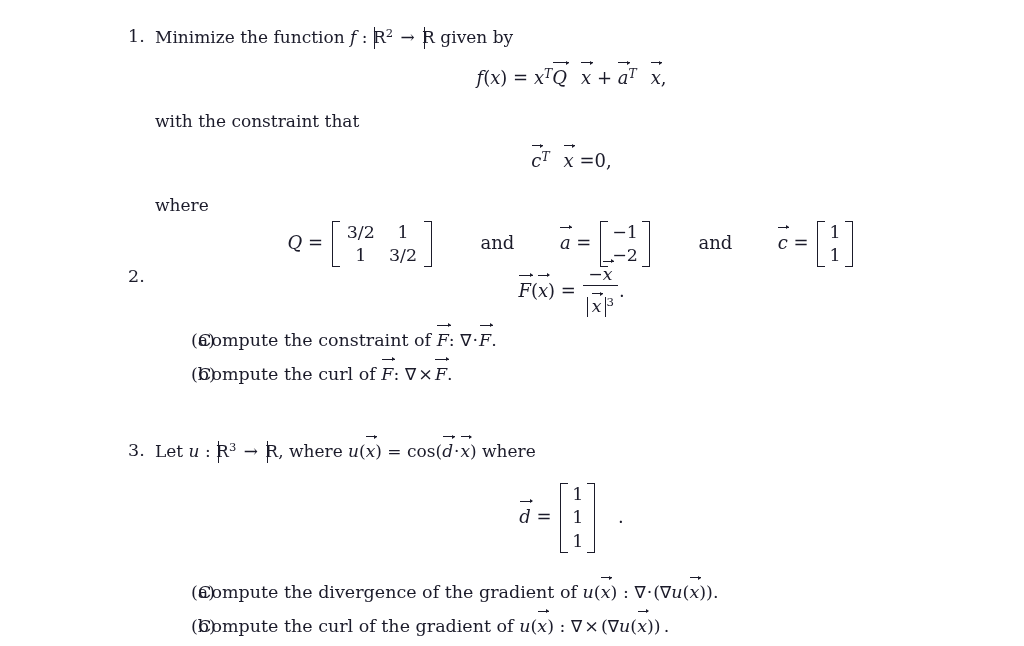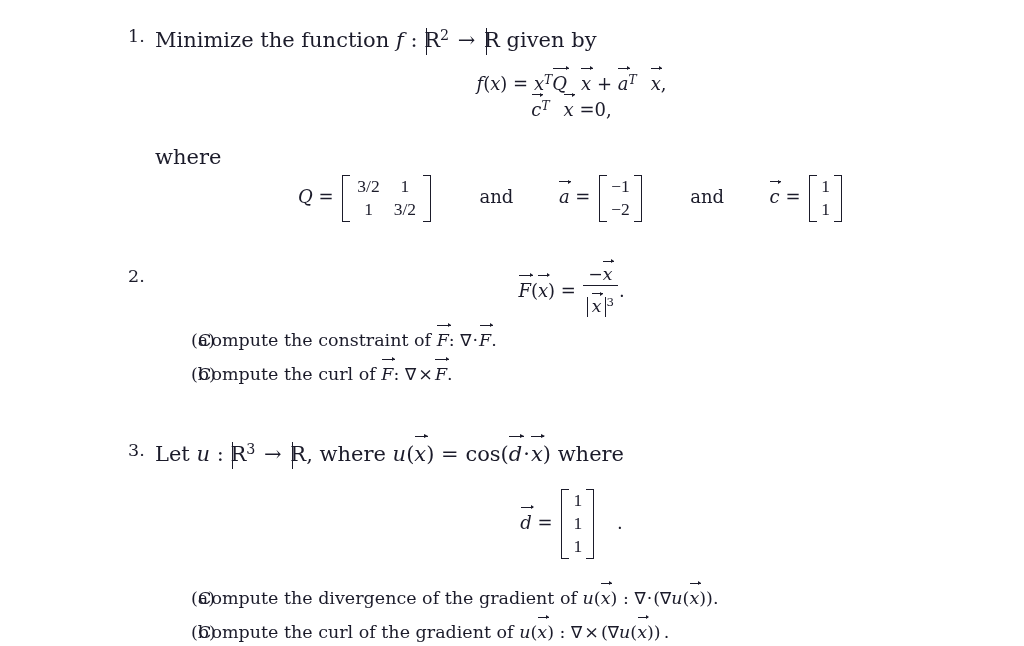--- a/index.html
+++ b/index.html
@@ -51,21 +51,21 @@
     margin-top: 11px;
     font-size: 17.5px;
     line-height: 1.3;
   }
   .sub-item .sub-label {
     position: absolute;
     left: 36px;
     top: 0;
   }
 
-  .textline { font-size: 21px; }
+  .textline { font-size: 17px; }
 
   
   .math {
     font-family: "DejaVu Serif", "Liberation Serif", serif;
     font-style: italic;
   }
   .op { font-style: normal; }
 
   .eq-center {
     text-align: center;
@@ -185,21 +185,20 @@
     border-collapse: collapse;
     margin: 0;
   }
   .matrix td {
     text-align: center;
     padding: 1px 7px;
     font-size: 17.5px;
     font-style: normal;
     line-height: 1.22;
     white-space: nowrap;
-    font-family: Liberation Serif, serif;
   }
   .matrix.tight td { padding: 1px 4px; }
 
   
   .norm {
     display: inline-block;
     position: relative;
     padding: 0 5px;
   }
   .norm::before, .norm::after {
@@ -238,22 +237,23 @@
       </div>
 
       <div class="eq-center" style="margin-top:17px;">
         <span class="math">f</span><span class="op">(</span><span class="math">x</span><span class="op">)</span>
         <span class="op">=</span>
         <span class="nw"><span class="math">x</span><sup class="expT">T</sup><span class="vec">Q</span><span class="sp-sm"></span><span class="vec">x</span></span>
         <span class="op">+</span>
         <span class="nw"><span class="vec">a</span><sup class="expT">T</sup><span class="sp-sm"></span><span class="vec">x</span><span class="op">,</span></span>
       </div>
 
-
-      <div class="eq-center" style="margin-top:2px;">
+      <div class="textline" style="margin-top:20px;">with the constraint that</div>
+
+      <div class="eq-center" style="margin-top:16px;">
         <span class="nw"><span class="vec">c</span><sup class="expT">T</sup><span class="sp-sm"></span><span class="vec">x</span></span>
         <span class="op">=</span><span class="op">0</span><span class="op">,</span>
       </div>
 
       <div class="textline" style="margin-top:20px;">where</div>
 
       <div class="eq-center" style="margin-top:4px;">
 
         <span class="nw">
           <span class="math">Q</span>

